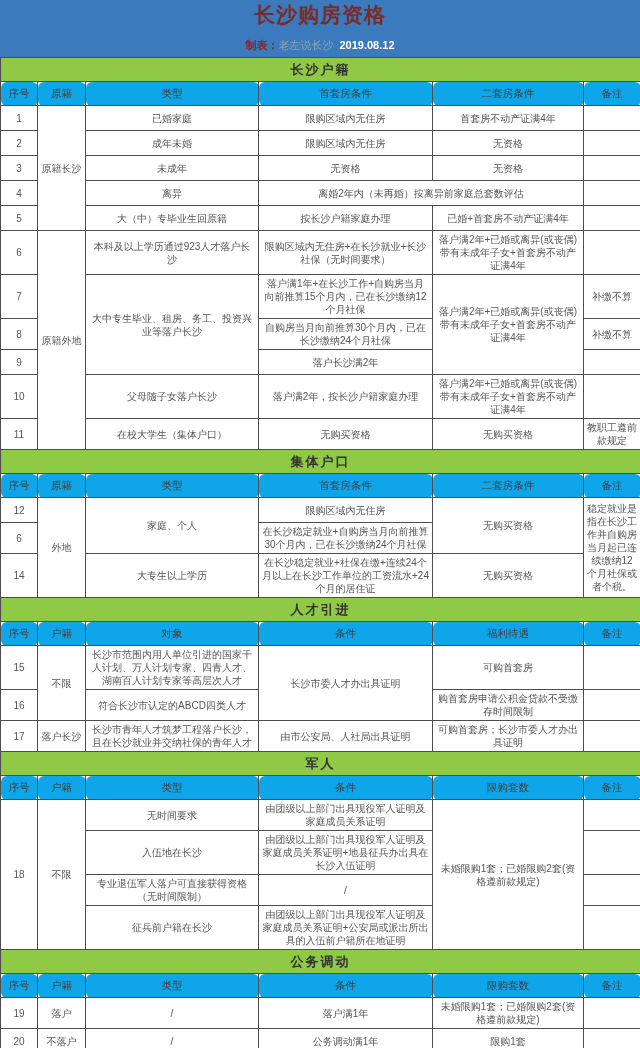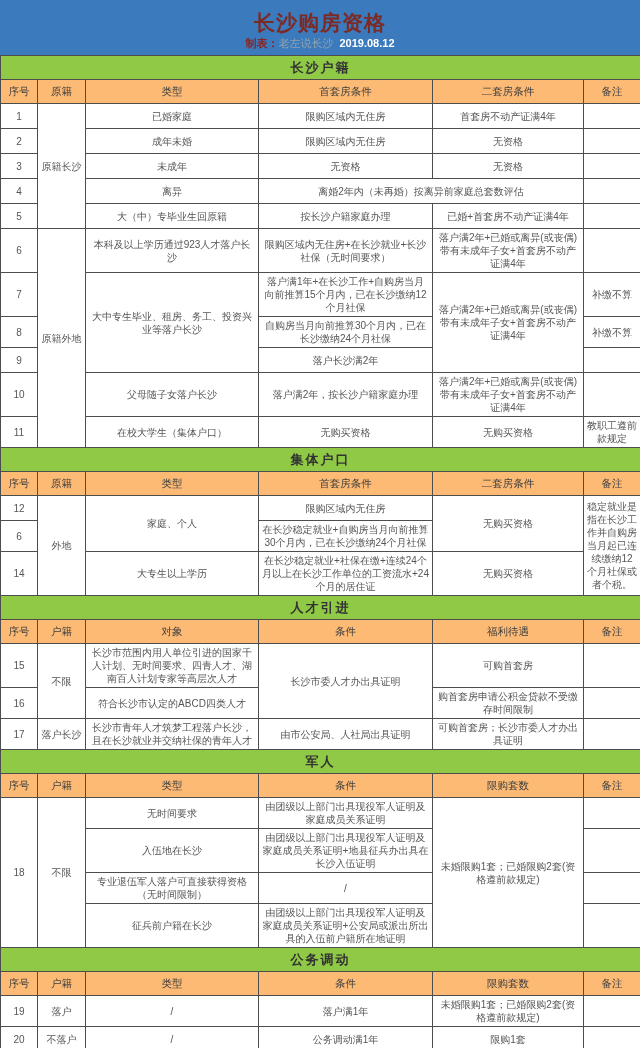--- a/index.html
+++ b/index.html
@@ -10,34 +10,34 @@
   }
   .page {
     width: 640px;
     margin: 0 auto;
     background: #ffffff;
   }
   
   .title-bar {
     background: #3a7abd;
     text-align: center;
-    padding: 11px 0 5px 0;
+    padding: 3px 0 5px 0;
   }
   .title-bar h1 {
     margin: 0;
     font-size: 21px;
     line-height: 24px;
     font-weight: bold;
     color: #7b2a24;
     letter-spacing: 1px;
   }
   .subtitle {
     font-size: 11px;
     line-height: 14px;
-    margin-top: 1px;
+    margin-top: 11px;
   }
   .subtitle .maker {
     color: #8c2420;
     font-weight: bold;
   }
   .subtitle .author {
     color: #93a3ae;
   }
   .subtitle .date {
     color: #ffffff;
@@ -58,21 +58,22 @@
     line-height: 13px;
     color: #555555;
     padding: 2px 3px;
     word-break: break-all;
   }
   .qual-table th {
     font-weight: normal;
     font-size: 10.5px;
     color: #404040;
     height: 19px;
-    background: #fdba74;
+    background: #0ea5e9;
+    border-radius: 6px;
   }
   .qual-table td {
     height: 20px;
   }
   .qual-table td.section-bar {
     background: #8fc945;
     color: #333333;
     font-size: 13px;
     font-weight: bold;
     height: 19px;
@@ -223,21 +224,21 @@
           <th>序号</th>
           <th>户籍</th>
           <th>对象</th>
           <th>条件</th>
           <th>福利待遇</th>
           <th>备注</th>
         </tr>
         <tr>
           <td>15</td>
           <td rowspan="2">不限</td>
-          <td>长沙市范围内用人单位引进的国家千人计划、无时间要求、四青人才、湖南百人计划专家等高层次人才</td>
+          <td>长沙市范围内用人单位引进的国家千人计划、万人计划专家、四青人才、湖南百人计划专家等高层次人才</td>
           <td rowspan="2">长沙市委人才办出具证明</td>
           <td>可购首套房</td>
           <td></td>
         </tr>
         <tr>
           <td>16</td>
           <td>符合长沙市认定的ABCD四类人才</td>
           <td>购首套房申请公积金贷款不受缴存时间限制</td>
           <td></td>
         </tr>

